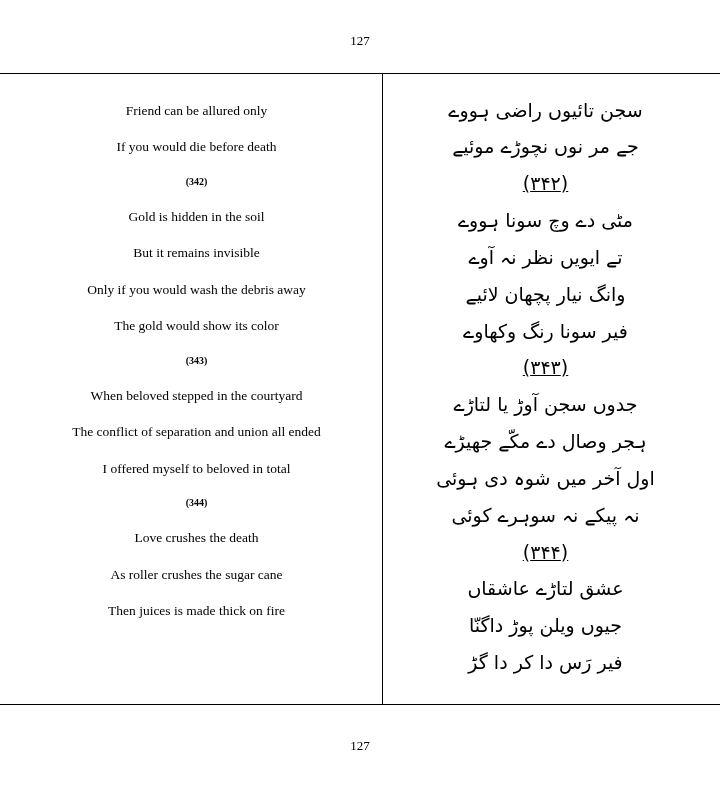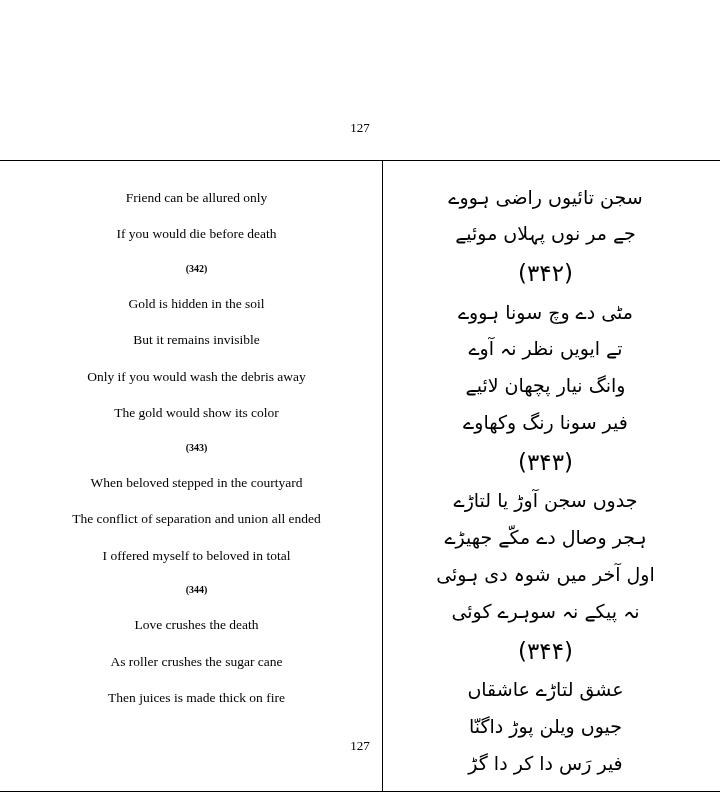--- a/index.html
+++ b/index.html
@@ -13,21 +13,20 @@
     position: relative;
     font-family: "Liberation Serif", serif;
     color: #000000;
     overflow: hidden;
   }
   .page {
     position: absolute;
     inset: 0;
     display: flex;
     flex-direction: column;
-    justify-content: flex-end;
   }
   .page-number {
     text-align: center;
     font-family: "Liberation Serif", serif;
     font-size: 13px;
     line-height: 1;
   }
   .page-number.top {
     margin-top: 34px;
     margin-bottom: 0;
@@ -87,21 +86,22 @@
   .line-en.num {
     font-weight: bold;
     font-size: 10px;
   }
   .line-ur {
     line-height: 1.15;
     padding: 7.5px 10px;
     white-space: nowrap;
   }
   .line-ur.num {
-    font-size: 23px;
+    font-size: 19px;
+    text-decoration: underline;
   }
 </style>
 </head>
 <body>
 
 <div class="page">
 
   <div class="page-number top">127</div>
 
   <div class="rule top"></div>
@@ -122,21 +122,21 @@
       <div class="line-en">The conflict of separation and union all ended</div>
       <div class="line-en">I offered myself to beloved in total</div>
       <div class="line-en num">(344)</div>
       <div class="line-en">Love crushes the death</div>
       <div class="line-en">As roller crushes the sugar cane</div>
       <div class="line-en">Then juices is made thick on fire</div>
     </div>
 
     <div class="col col-ur">
       <div class="line-ur">سجن تائیوں راضی ہووے</div>
-      <div class="line-ur">جے مر نوں پہلاں موئیے</div>
+      <div class="line-ur">جے مر نوں نچوڑے موئیے</div>
       <div class="line-ur num">(۳۴۲)</div>
       <div class="line-ur">مٹی دے وچ سونا ہووے</div>
       <div class="line-ur">تے ایویں نظر نہ آوے</div>
       <div class="line-ur">وانگ نیار پچھان لائیے</div>
       <div class="line-ur">فیر سونا رنگ وکھاوے</div>
       <div class="line-ur num">(۳۴۳)</div>
       <div class="line-ur">جدوں سجن آوڑ یا لتاڑے</div>
       <div class="line-ur">ہجر وصال دے مکّے جھیڑے</div>
       <div class="line-ur">اول آخر میں شوہ دی ہوئی</div>
       <div class="line-ur">نہ پیکے نہ سوہرے کوئی</div>

